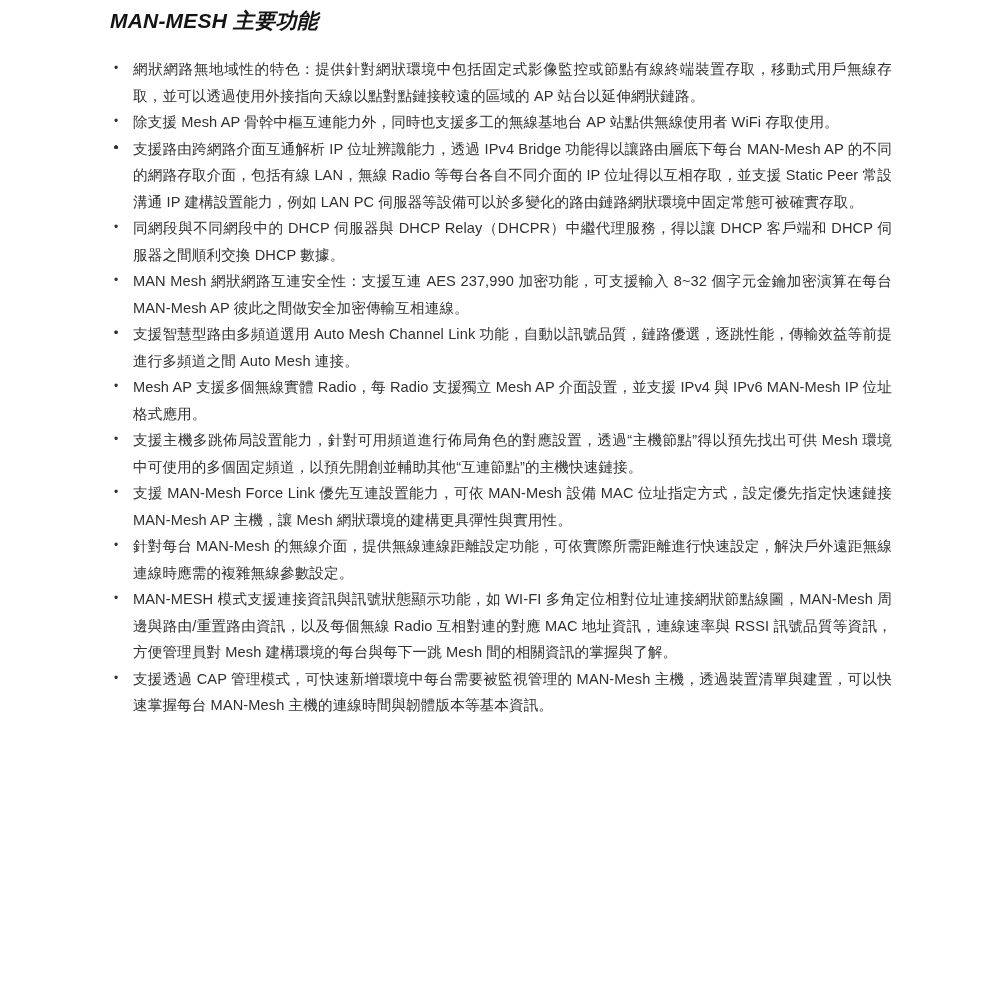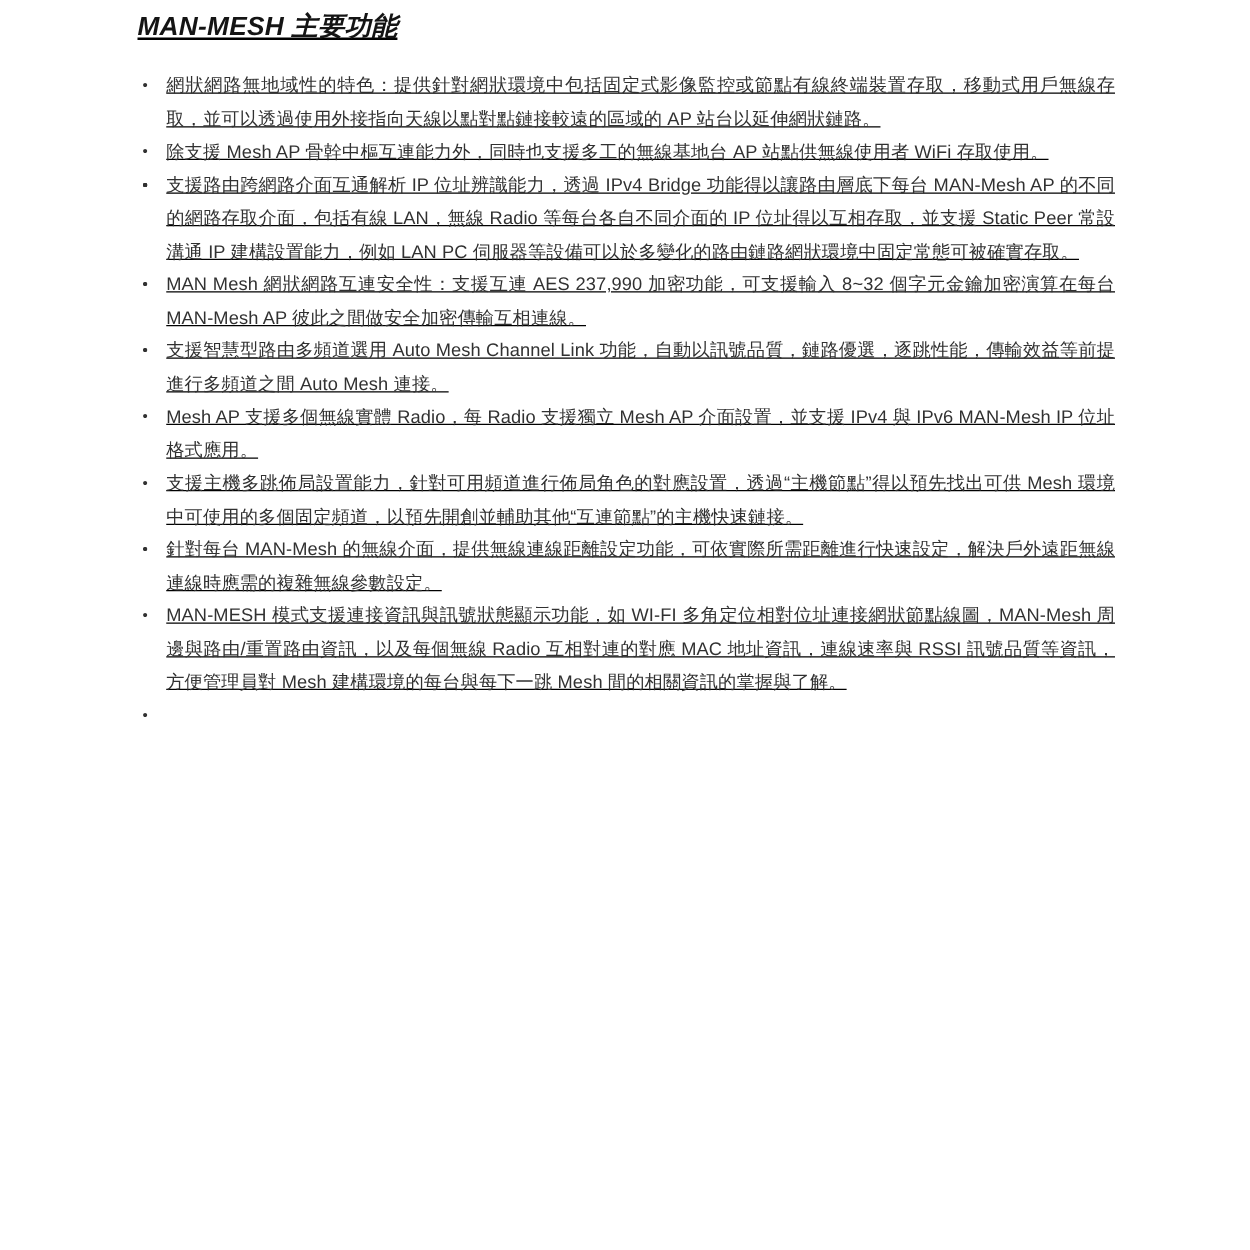--- a/index.html
+++ b/index.html
@@ -12,21 +12,20 @@
     height: 1000px;
     font-family: "Liberation Sans", "DejaVu Sans", sans-serif;
     overflow: hidden;
   }
   .page {
     box-sizing: border-box;
     width: 1000px;
     height: 1000px;
     padding: 7px 108px 0 110px;
     overflow: hidden;
-    text-decoration: underline;
   }
   .title {
     font-size: 21px;
     font-weight: bold;
     font-style: italic;
     color: #141414;
     margin: 0 0 21px 0;
     letter-spacing: 0.2px;
   }
   .features {
@@ -76,20 +75,21 @@
   </li>
       <li class="feature">
     <span class="bullet">•</span>
   </li>
       <li class="feature">
     <span class="bullet">•</span>
     <span class="txt">支援路由跨網路介面互通解析 IP 位址辨識能力，透過 IPv4 Bridge 功能得以讓路由層底下每台 MAN-Mesh AP 的不同的網路存取介面，包括有線 LAN，無線 Radio 等每台各自不同介面的 IP 位址得以互相存取，並支援 Static Peer 常設溝通 IP 建構設置能力，例如 LAN PC 伺服器等設備可以於多變化的路由鏈路網狀環境中固定常態可被確實存取。</span>
   </li>
       <li class="feature">
     <span class="bullet">•</span>
+    <span class="txt">同網段與不同網段中的 DHCP 伺服器與 DHCP Relay（DHCPR）中繼代理服務，得以讓 DHCP 客戶端和 DHCP 伺服器之間順利交換 DHCP 數據。</span>
   </li>
       <li class="feature">
     <span class="bullet">•</span>
     <span class="txt">MAN Mesh 網狀網路互連安全性：支援互連 AES 237,990 加密功能，可支援輸入 8~32 個字元金鑰加密演算在每台 MAN-Mesh AP 彼此之間做安全加密傳輸互相連線。</span>
   </li>
       <li class="feature">
     <span class="bullet">•</span>
   </li>
       <li class="feature">
     <span class="bullet">•</span>
@@ -98,26 +98,28 @@
       <li class="feature">
     <span class="bullet">•</span>
     <span class="txt">Mesh AP 支援多個無線實體 Radio，每 Radio 支援獨立 Mesh AP 介面設置，並支援 IPv4 與 IPv6 MAN-Mesh IP 位址格式應用。</span>
   </li>
       <li class="feature">
     <span class="bullet">•</span>
     <span class="txt">支援主機多跳佈局設置能力，針對可用頻道進行佈局角色的對應設置，透過“主機節點”得以預先找出可供 Mesh 環境中可使用的多個固定頻道，以預先開創並輔助其他“互連節點”的主機快速鏈接。</span>
   </li>
       <li class="feature">
     <span class="bullet">•</span>
+    <span class="txt">支援 MAN-Mesh Force Link 優先互連設置能力，可依 MAN-Mesh 設備 MAC 位址指定方式，設定優先指定快速鏈接 MAN-Mesh AP 主機，讓 Mesh 網狀環境的建構更具彈性與實用性。</span>
   </li>
       <li class="feature">
     <span class="bullet">•</span>
     <span class="txt">針對每台 MAN-Mesh 的無線介面，提供無線連線距離設定功能，可依實際所需距離進行快速設定，解決戶外遠距無線連線時應需的複雜無線參數設定。</span>
   </li>
       <li class="feature">
     <span class="bullet">•</span>
     <span class="txt">MAN-MESH 模式支援連接資訊與訊號狀態顯示功能，如 WI-FI 多角定位相對位址連接網狀節點線圖，MAN-Mesh 周邊與路由/重置路由資訊，以及每個無線 Radio 互相對連的對應 MAC 地址資訊，連線速率與 RSSI 訊號品質等資訊，方便管理員對 Mesh 建構環境的每台與每下一跳 Mesh 間的相關資訊的掌握與了解。</span>
   </li>
       <li class="feature">
     <span class="bullet">•</span>
+    <span class="txt">支援透過 CAP 管理模式，可快速新增環境中每台需要被監視管理的 MAN-Mesh 主機，透過裝置清單與建置，可以快速掌握每台 MAN-Mesh 主機的連線時間與韌體版本等基本資訊。</span>
   </li>
     </ul>
 </div>
 
 </body></html>

